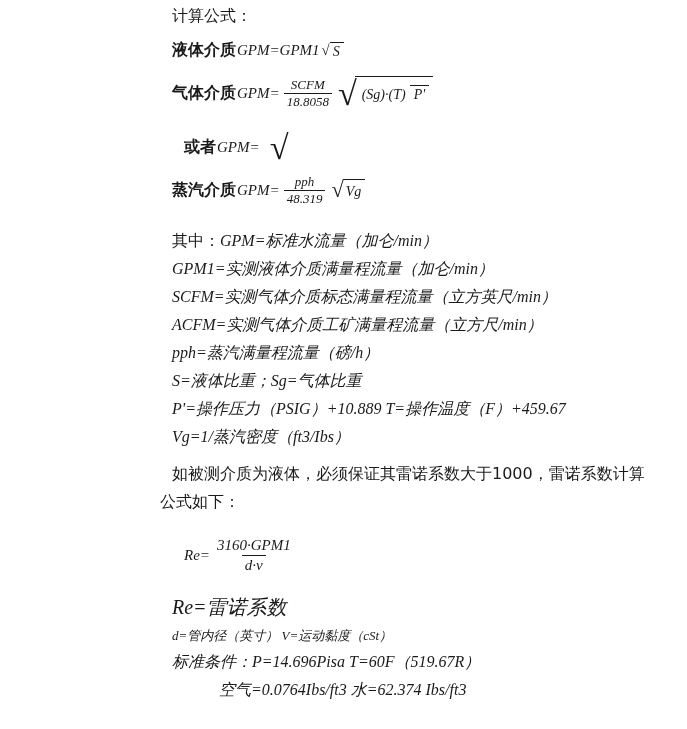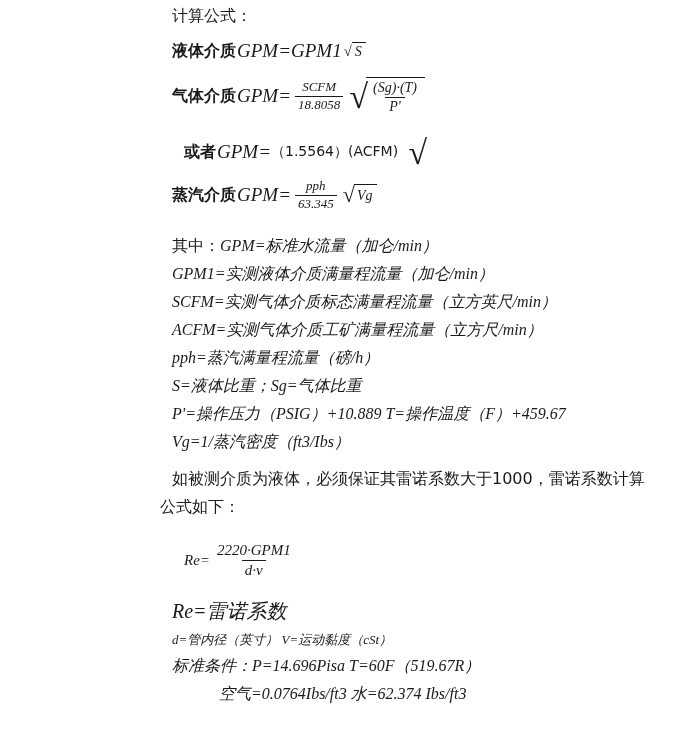--- a/index.html
+++ b/index.html
@@ -52,21 +52,21 @@
     font-size: 16.5px;
   }
   .formula-row .label {
     font-family: "DejaVu Sans", sans-serif;
     font-size: 16px;
     font-weight: bold;
   }
   .eqlead {
     font-family: "Liberation Serif", serif;
     font-style: italic;
-    font-size: 19px;
+    font-size: 15px;
     margin-left: 1px;
   }
   .frac {
     display: inline-flex;
     flex-direction: column;
     align-items: center;
     vertical-align: middle;
     margin: 0 4px;
     font-style: italic;
     font-family: "Liberation Serif", serif;
@@ -107,21 +107,21 @@
   .rad.tall .sign {
     font-size: 2.45em;
     margin-right: -2px;
   }
   .rad.mid .sign {
     font-size: 1.6em;
     margin-right: -1px;
   }
   .radfrac {
     display: inline-flex;
-    flex-direction: column;
+    flex-direction: row;
     align-items: center;
     font-style: italic;
     font-size: 14px;
     line-height: 1.25;
   }
   .radfrac .num { padding: 0 4px; }
   .radfrac .den { padding: 0 4px; border-top: 1px solid #1a1a1a; }
 
   .spacer-sm { height: 9px; }
   .spacer-md { height: 15px; }
@@ -173,34 +173,33 @@
           </span>
         </span>
       </span>
     </div>
 
     <div class="spacer-lg"></div>
 
     <div class="formula-row indent-1">
       <span class="label">或者</span>
       <span class="eqlead">GPM=</span>
-      <span class="cn" style="font-size:14px;">（1.5564）(ACFM)</span>
       <span class="rad tall" style="margin-left:10px;">
         <span class="sign">√</span>
       </span>
     </div>
 
     <div class="spacer-sm"></div>
 
     <div class="formula-row">
       <span class="label">蒸汽介质</span>
       <span class="eqlead">GPM=</span>
       <span class="frac">
         <span class="num">pph</span>
-        <span class="den">63.345</span>
+        <span class="den">48.319</span>
       </span>
       <span class="rad mid">
         <span class="sign">√</span>
         <span class="under">Vg</span>
       </span>
     </div>
 
     <div class="spacer-lg"></div>
 
     <div class="line cn tight">
@@ -216,21 +215,21 @@
 
     <div class="spacer-sm"></div>
 
     <div class="line cn wrap tight" style="margin-left:-12px; text-indent:12px; width:500px;">如被测介质为液体，必须保证其雷诺系数大于1000，雷诺系数计算公式如下：</div>
 
     <div class="spacer-lg"></div>
 
     <div class="re-row">
       <span class="serif it" style="font-size:15px;">Re=</span>
       <span class="frac" style="font-size:15px;">
-        <span class="num">2220·GPM1</span>
+        <span class="num">3160·GPM1</span>
         <span class="den">d·v</span>
       </span>
     </div>
 
     <div class="spacer-md"></div>
 
     <div class="line serif it tight" style="font-size:20px;">Re=雷诺系数</div>
     <div class="line serif it tight" style="font-size:13px;">d=管内径（英寸）  V=运动黏度（cSt）</div>
     <div class="line serif it tight" style="font-size:16px;">标准条件：P=14.696Pisa  T=60F（519.67R）</div>
     <div class="line serif it tight" style="font-size:16px;margin-left:47px;">空气=0.0764Ibs/ft3  水=62.374 Ibs/ft3</div>

